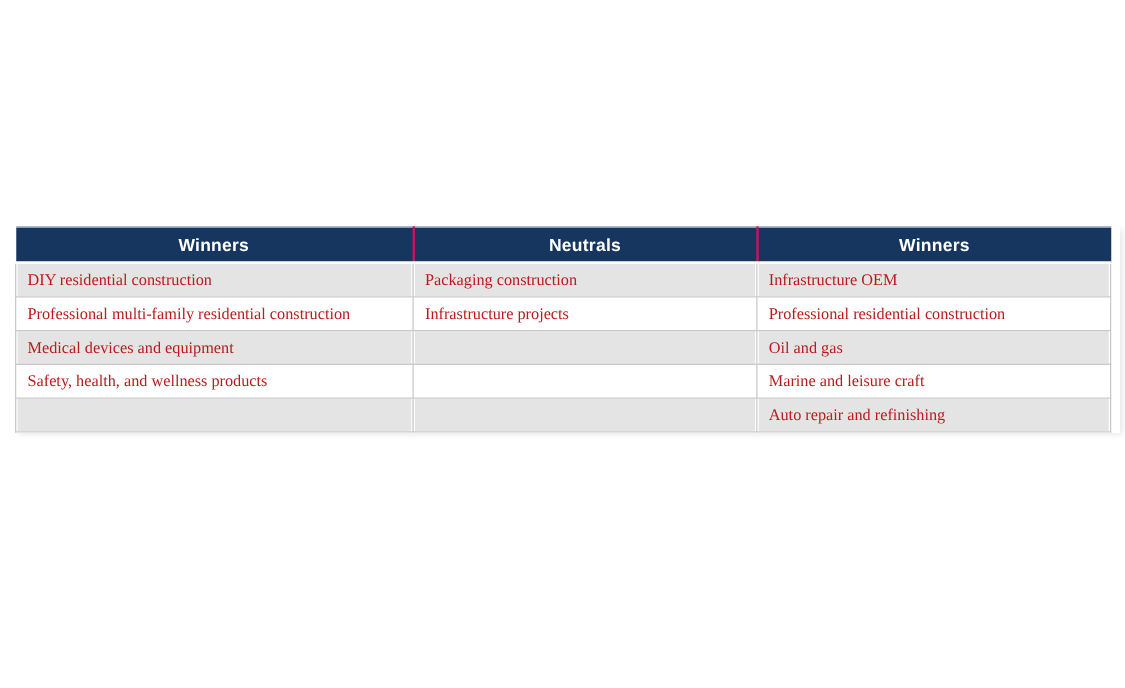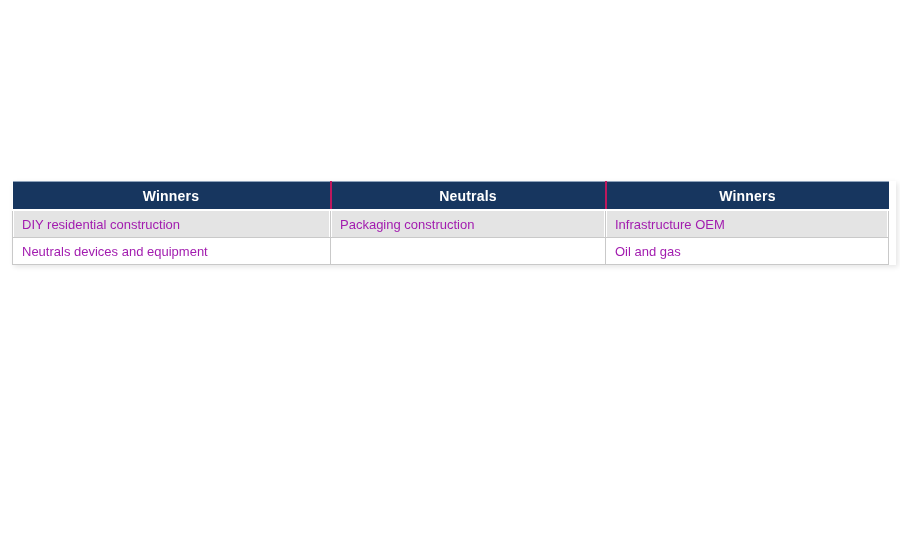--- a/index.html
+++ b/index.html
@@ -36,29 +36,30 @@
     padding: 0 8px;
     border-top: 1px solid #8fa3bb;
     border-bottom: 2px solid #ffffff;
     letter-spacing: 0.2px;
   }
   table.wnl thead th + th {
     border-left: 2px solid #be185d;
   }
   table.wnl tbody td {
     font-size: 13px;
-    color: #a21caf;
+    color: #b91c1c;
     height: 16px;
     padding: 5px 9px;
     border: 1px solid #c9c9c9;
     border-top: none;
     box-shadow: inset 1px 0 0 #ffffff, inset -1px 0 0 #ffffff;
     white-space: nowrap;
     overflow: hidden;
     vertical-align: middle;
+    font-family: Liberation Serif, serif;
   }
   table.wnl tbody tr:nth-child(odd) td { background: #e4e4e4; }
   table.wnl tbody tr:nth-child(even) td { background: #ffffff; }
 </style>
 </head>
 <body>
 
 <div class="table-wrap">
   <table class="wnl">
     <colgroup>
@@ -73,19 +74,34 @@
         <th>Winners</th>
       </tr>
     </thead>
     <tbody>
       <tr>
         <td>DIY residential construction</td>
         <td>Packaging construction</td>
         <td>Infrastructure OEM</td>
       </tr>
       <tr>
-        <td>Neutrals devices and equipment</td>
+        <td>Professional multi-family residential construction</td>
+        <td>Infrastructure projects</td>
+        <td>Professional residential construction</td>
+      </tr>
+      <tr>
+        <td>Medical devices and equipment</td>
         <td></td>
         <td>Oil and gas</td>
+      </tr>
+      <tr>
+        <td>Safety, health, and wellness products</td>
+        <td></td>
+        <td>Marine and leisure craft</td>
+      </tr>
+      <tr>
+        <td></td>
+        <td></td>
+        <td>Auto repair and refinishing</td>
       </tr>
     </tbody>
   </table>
 </div>
 
 </body></html>

